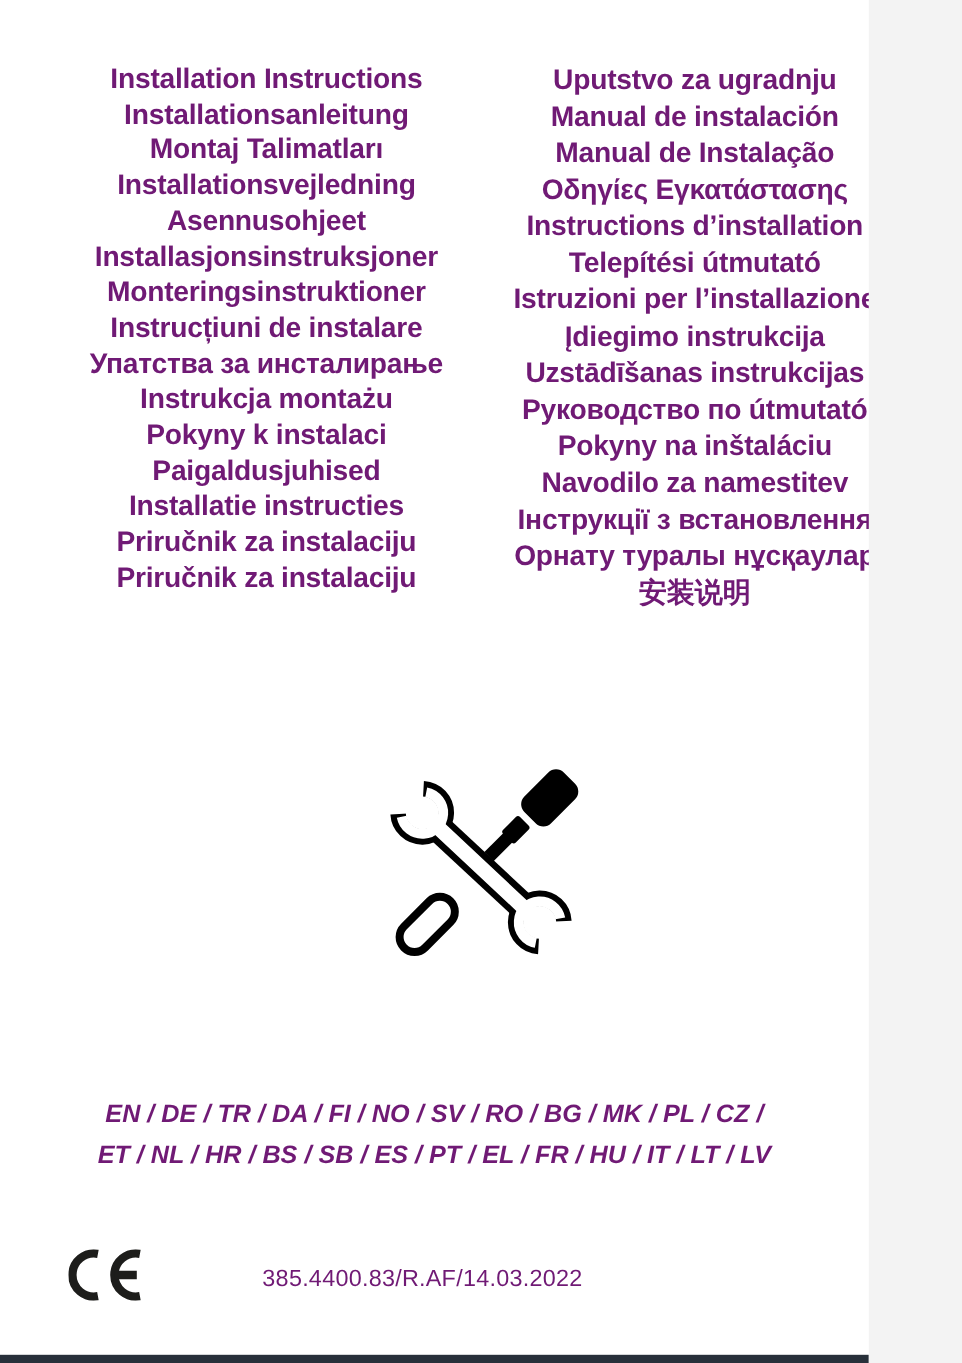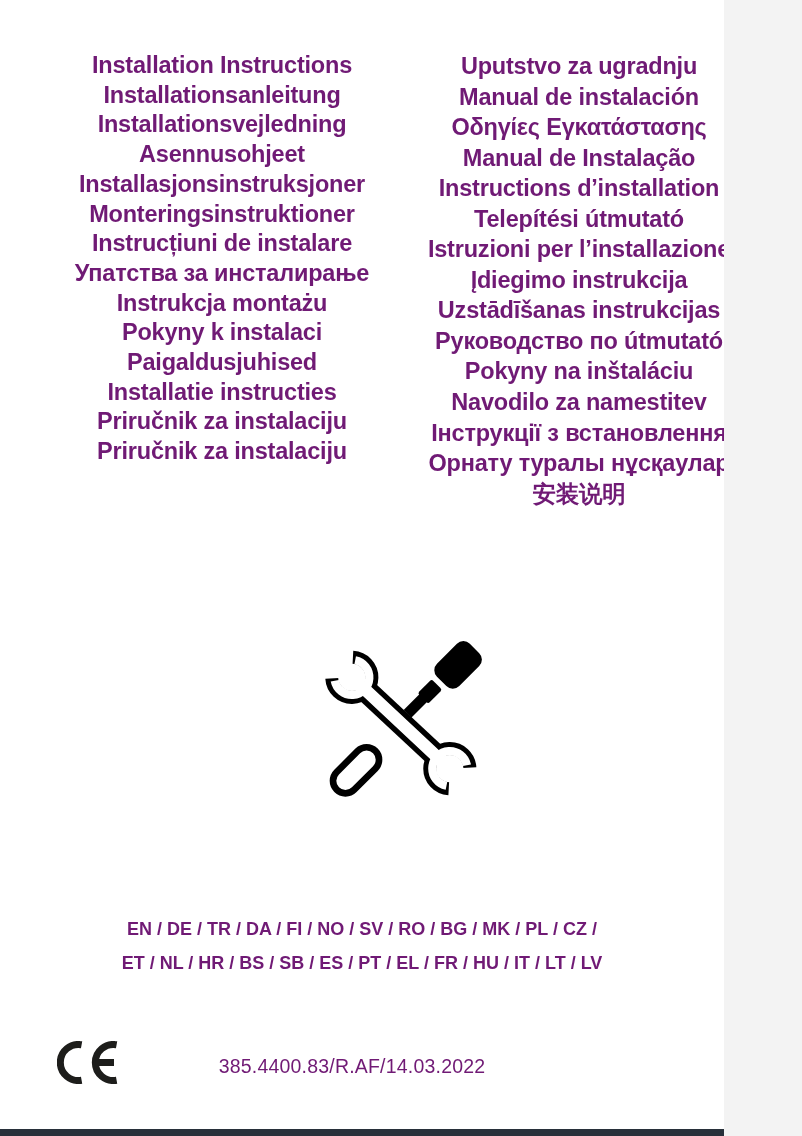--- a/index.html
+++ b/index.html
@@ -35,24 +35,25 @@
     left:317px;top:640px;
     width:166px;height:166px;
   }
   .icon-wrap svg{display:block;width:100%;height:100%;overflow:visible;}
   .lang-codes{
     position:absolute;
     left:0;right:0;top:912px;
     text-align:center;
   }
   .lang-line{
-    font-size:18px;
+    font-size:21px;
     font-weight:bold;
     line-height:34.4px;
     white-space:nowrap;
+    font-style:italic;
   }
   .ce-wrap{
     position:absolute;
     left:57px;top:1041px;
     width:61px;height:43px;
   }
   .ce-wrap svg{display:block;width:100%;height:100%;}
   .doc-code{
     position:absolute;
     left:0;right:20px;top:1055px;
@@ -69,39 +70,40 @@
   }
 </style>
 </head>
 <body>
 
 <div class="sheet">
 
   <div class="title-col col-left">
     <div class="title-line">Installation Instructions</div>
     <div class="title-line">Installationsanleitung</div>
+    <div class="title-line">Montaj Talimatları</div>
     <div class="title-line">Installationsvejledning</div>
     <div class="title-line">Asennusohjeet</div>
     <div class="title-line">Installasjonsinstruksjoner</div>
     <div class="title-line">Monteringsinstruktioner</div>
     <div class="title-line">Instrucțiuni de instalare</div>
     <div class="title-line">Упатства за инсталирање</div>
     <div class="title-line">Instrukcja montażu</div>
     <div class="title-line">Pokyny k instalaci</div>
     <div class="title-line">Paigaldusjuhised</div>
     <div class="title-line">Installatie instructies</div>
     <div class="title-line">Priručnik za instalaciju</div>
     <div class="title-line">Priručnik za instalaciju</div>
   </div>
 
   <div class="title-col col-right">
     <div class="title-line">Uputstvo za ugradnju</div>
     <div class="title-line">Manual de instalación</div>
+    <div class="title-line">Manual de Instalação</div>
     <div class="title-line">Οδηγίες Εγκατάστασης</div>
-    <div class="title-line">Manual de Instalação</div>
     <div class="title-line">Instructions d’installation</div>
     <div class="title-line">Telepítési útmutató</div>
     <div class="title-line">Istruzioni per l’installazione</div>
     <div class="title-line">Įdiegimo instrukcija</div>
     <div class="title-line">Uzstādīšanas instrukcijas</div>
     <div class="title-line">Руководство по útmutató</div>
     <div class="title-line">Pokyny na inštaláciu</div>
     <div class="title-line">Navodilo za namestitev</div>
     <div class="title-line">Інструкції з встановлення</div>
     <div class="title-line">Орнату туралы нұсқаулар</div>

